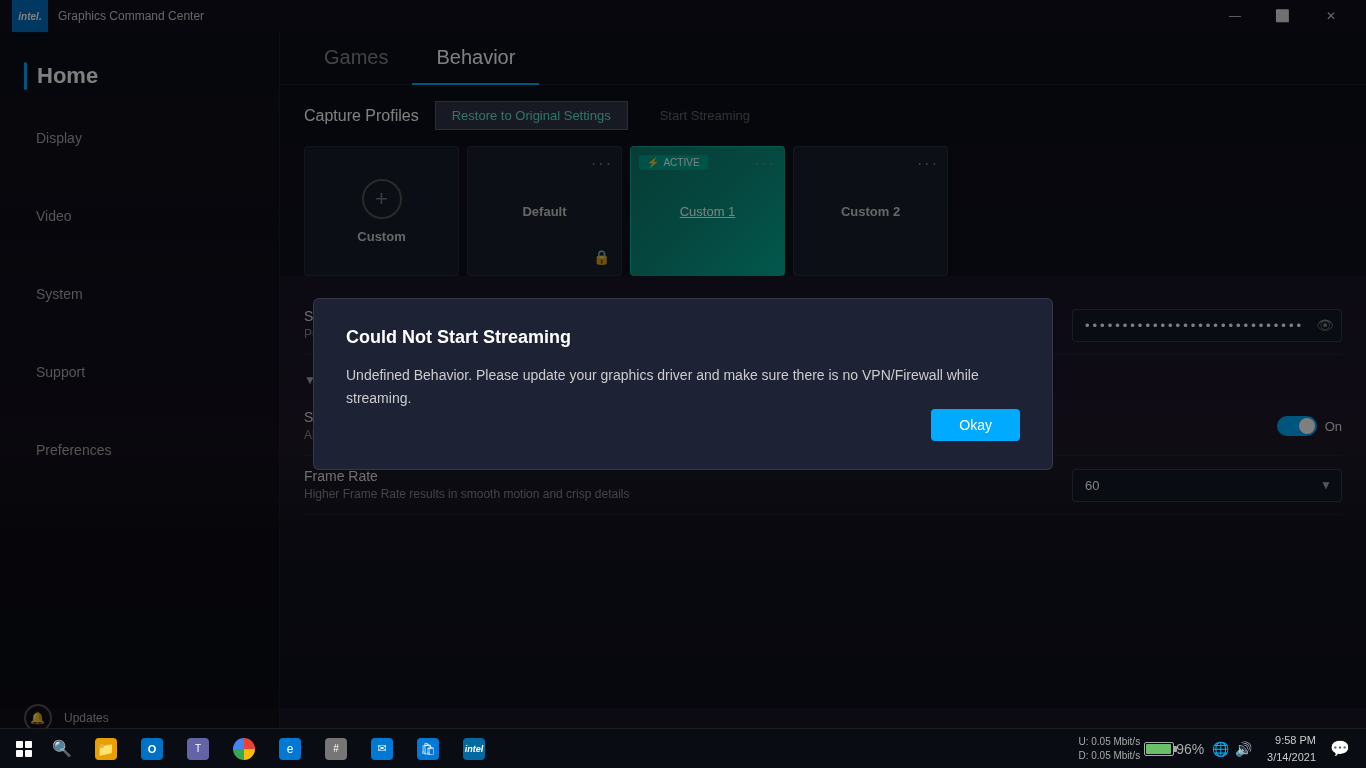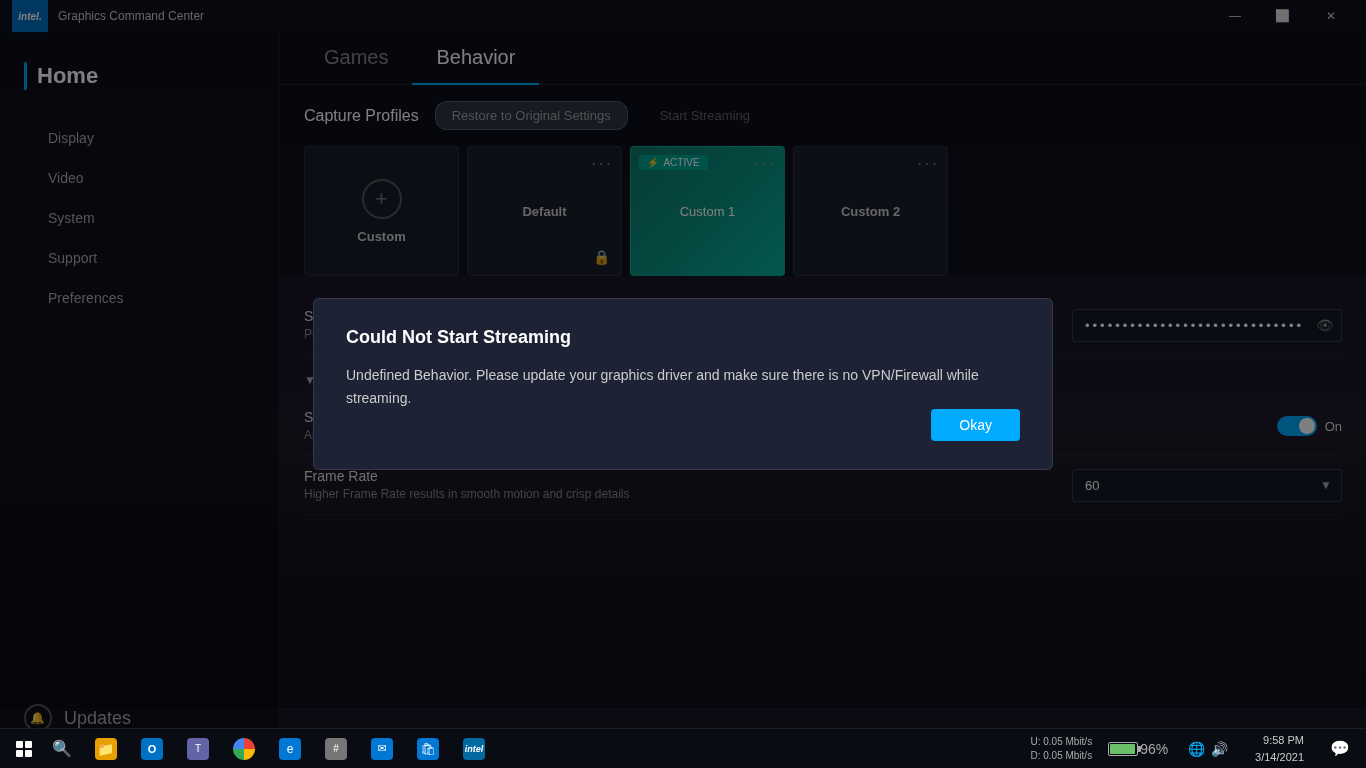--- a/index.html
+++ b/index.html
@@ -118,21 +118,22 @@
       border-radius: 2px;
     }
     .home-label {
       font-size: 22px;
       font-weight: 600;
       color: #fff;
     }
     .sidebar-nav {
       display: flex;
       flex-direction: column;
-      padding: 8px 16px;
+      padding: 8px 4px;
+      gap: 38px;
     }
     .nav-item {
       padding: 12px 32px;
       font-size: 14px;
       color: #aaa;
       cursor: pointer;
       transition: color 0.2s;
     }
     .sidebar-bottom {
       margin-top: auto;
@@ -146,21 +147,21 @@
       height: 28px;
       border-radius: 50%;
       border: 2px solid #555;
       display: flex;
       align-items: center;
       justify-content: center;
       font-size: 12px;
       color: #888;
     }
     .updates-label {
-      font-size: 18px;
+      font-size: 12px;
       color: #aaa;
     }
 
     
     .content {
       flex: 1;
       display: flex;
       flex-direction: column;
       background: rgba(15, 18, 30, 0.7);
       overflow: hidden;
@@ -194,24 +195,24 @@
       padding: 16px 24px;
       background: rgba(10, 12, 22, 0.7);
     }
     .capture-profiles-title {
       font-size: 16px;
       font-weight: 500;
     }
     .restore-btn {
       background: rgba(50, 55, 75, 0.9);
       border: 1px solid rgba(255,255,255,0.2);
-      color: #a3a3a3;
+      color: #5eead4;
       padding: 6px 16px;
       font-size: 13px;
-      border-radius: 12px;
+      border-radius: 0;
       cursor: pointer;
       text-align: center;
     }
     .start-streaming-btn {
       background: transparent;
       border: none;
       color: #666;
       padding: 6px 16px;
       font-size: 13px;
       cursor: pointer;
@@ -237,20 +238,21 @@
       justify-content: center;
       cursor: pointer;
       position: relative;
     }
     .profile-card.add-card {
       background: rgba(25, 30, 45, 0.9);
     }
     .profile-card.active-card {
       background: linear-gradient(135deg, #0d7a6b 0%, #0a9080 50%, #05b09a 100%);
       border: 1px solid rgba(0,200,170,0.4);
+      text-decoration: underline;
     }
     .profile-card.default-card {
       background: rgba(28, 32, 48, 0.9);
     }
     .profile-card.custom2-card {
       background: rgba(28, 32, 48, 0.9);
     }
     .add-icon {
       width: 40px;
       height: 40px;
@@ -543,21 +545,21 @@
     .icon-search { background: #6264a7; color: white; font-size: 11px; }
     .icon-edge { background: #0078d4; color: white; font-size: 12px; }
     .icon-calc { background: #767676; color: white; font-size: 10px; }
     .icon-mail { background: #0078d4; color: white; font-size: 11px; }
     .icon-intel { background: #0369a1; color: white; font-size: 8px; font-weight: bold; }
 
     .taskbar-right {
       margin-left: auto;
       display: flex;
       align-items: center;
-      gap: 16px;
+      gap: 4px;
       padding-right: 8px;
     }
     .network-stats {
       font-size: 10px;
       color: #aaa;
       text-align: right;
       line-height: 1.4;
     }
     .battery-wrap {
       display: flex;

